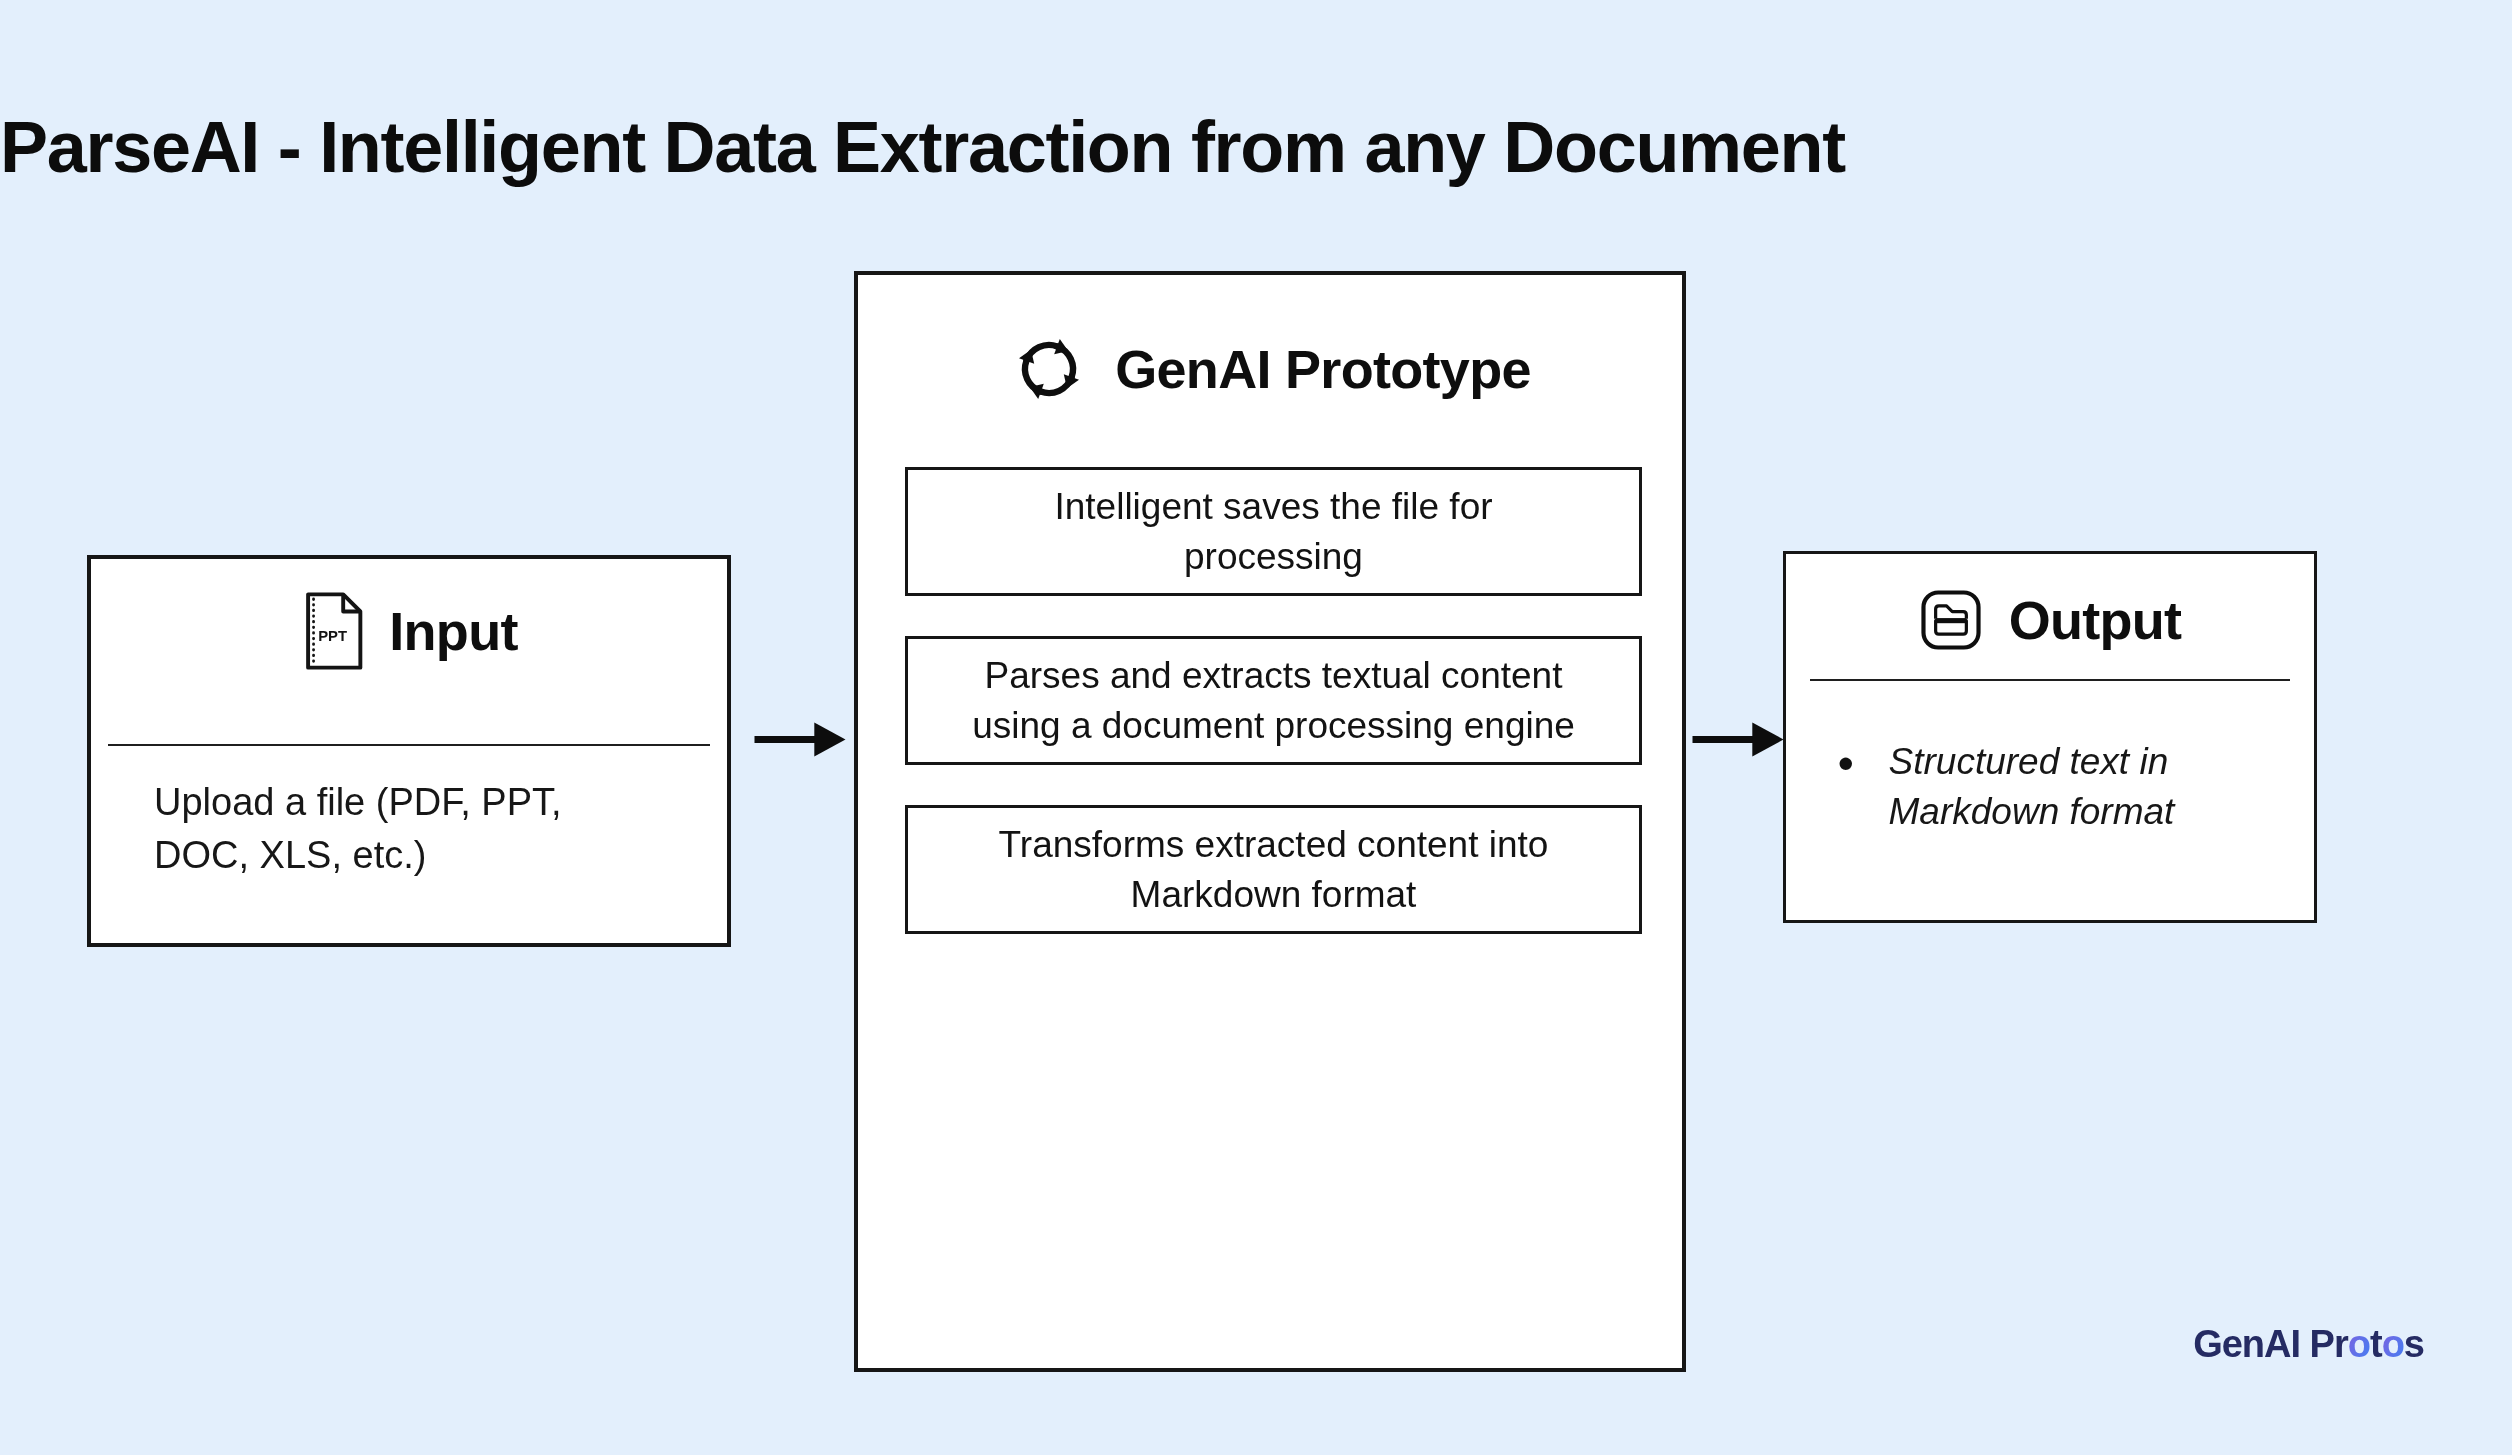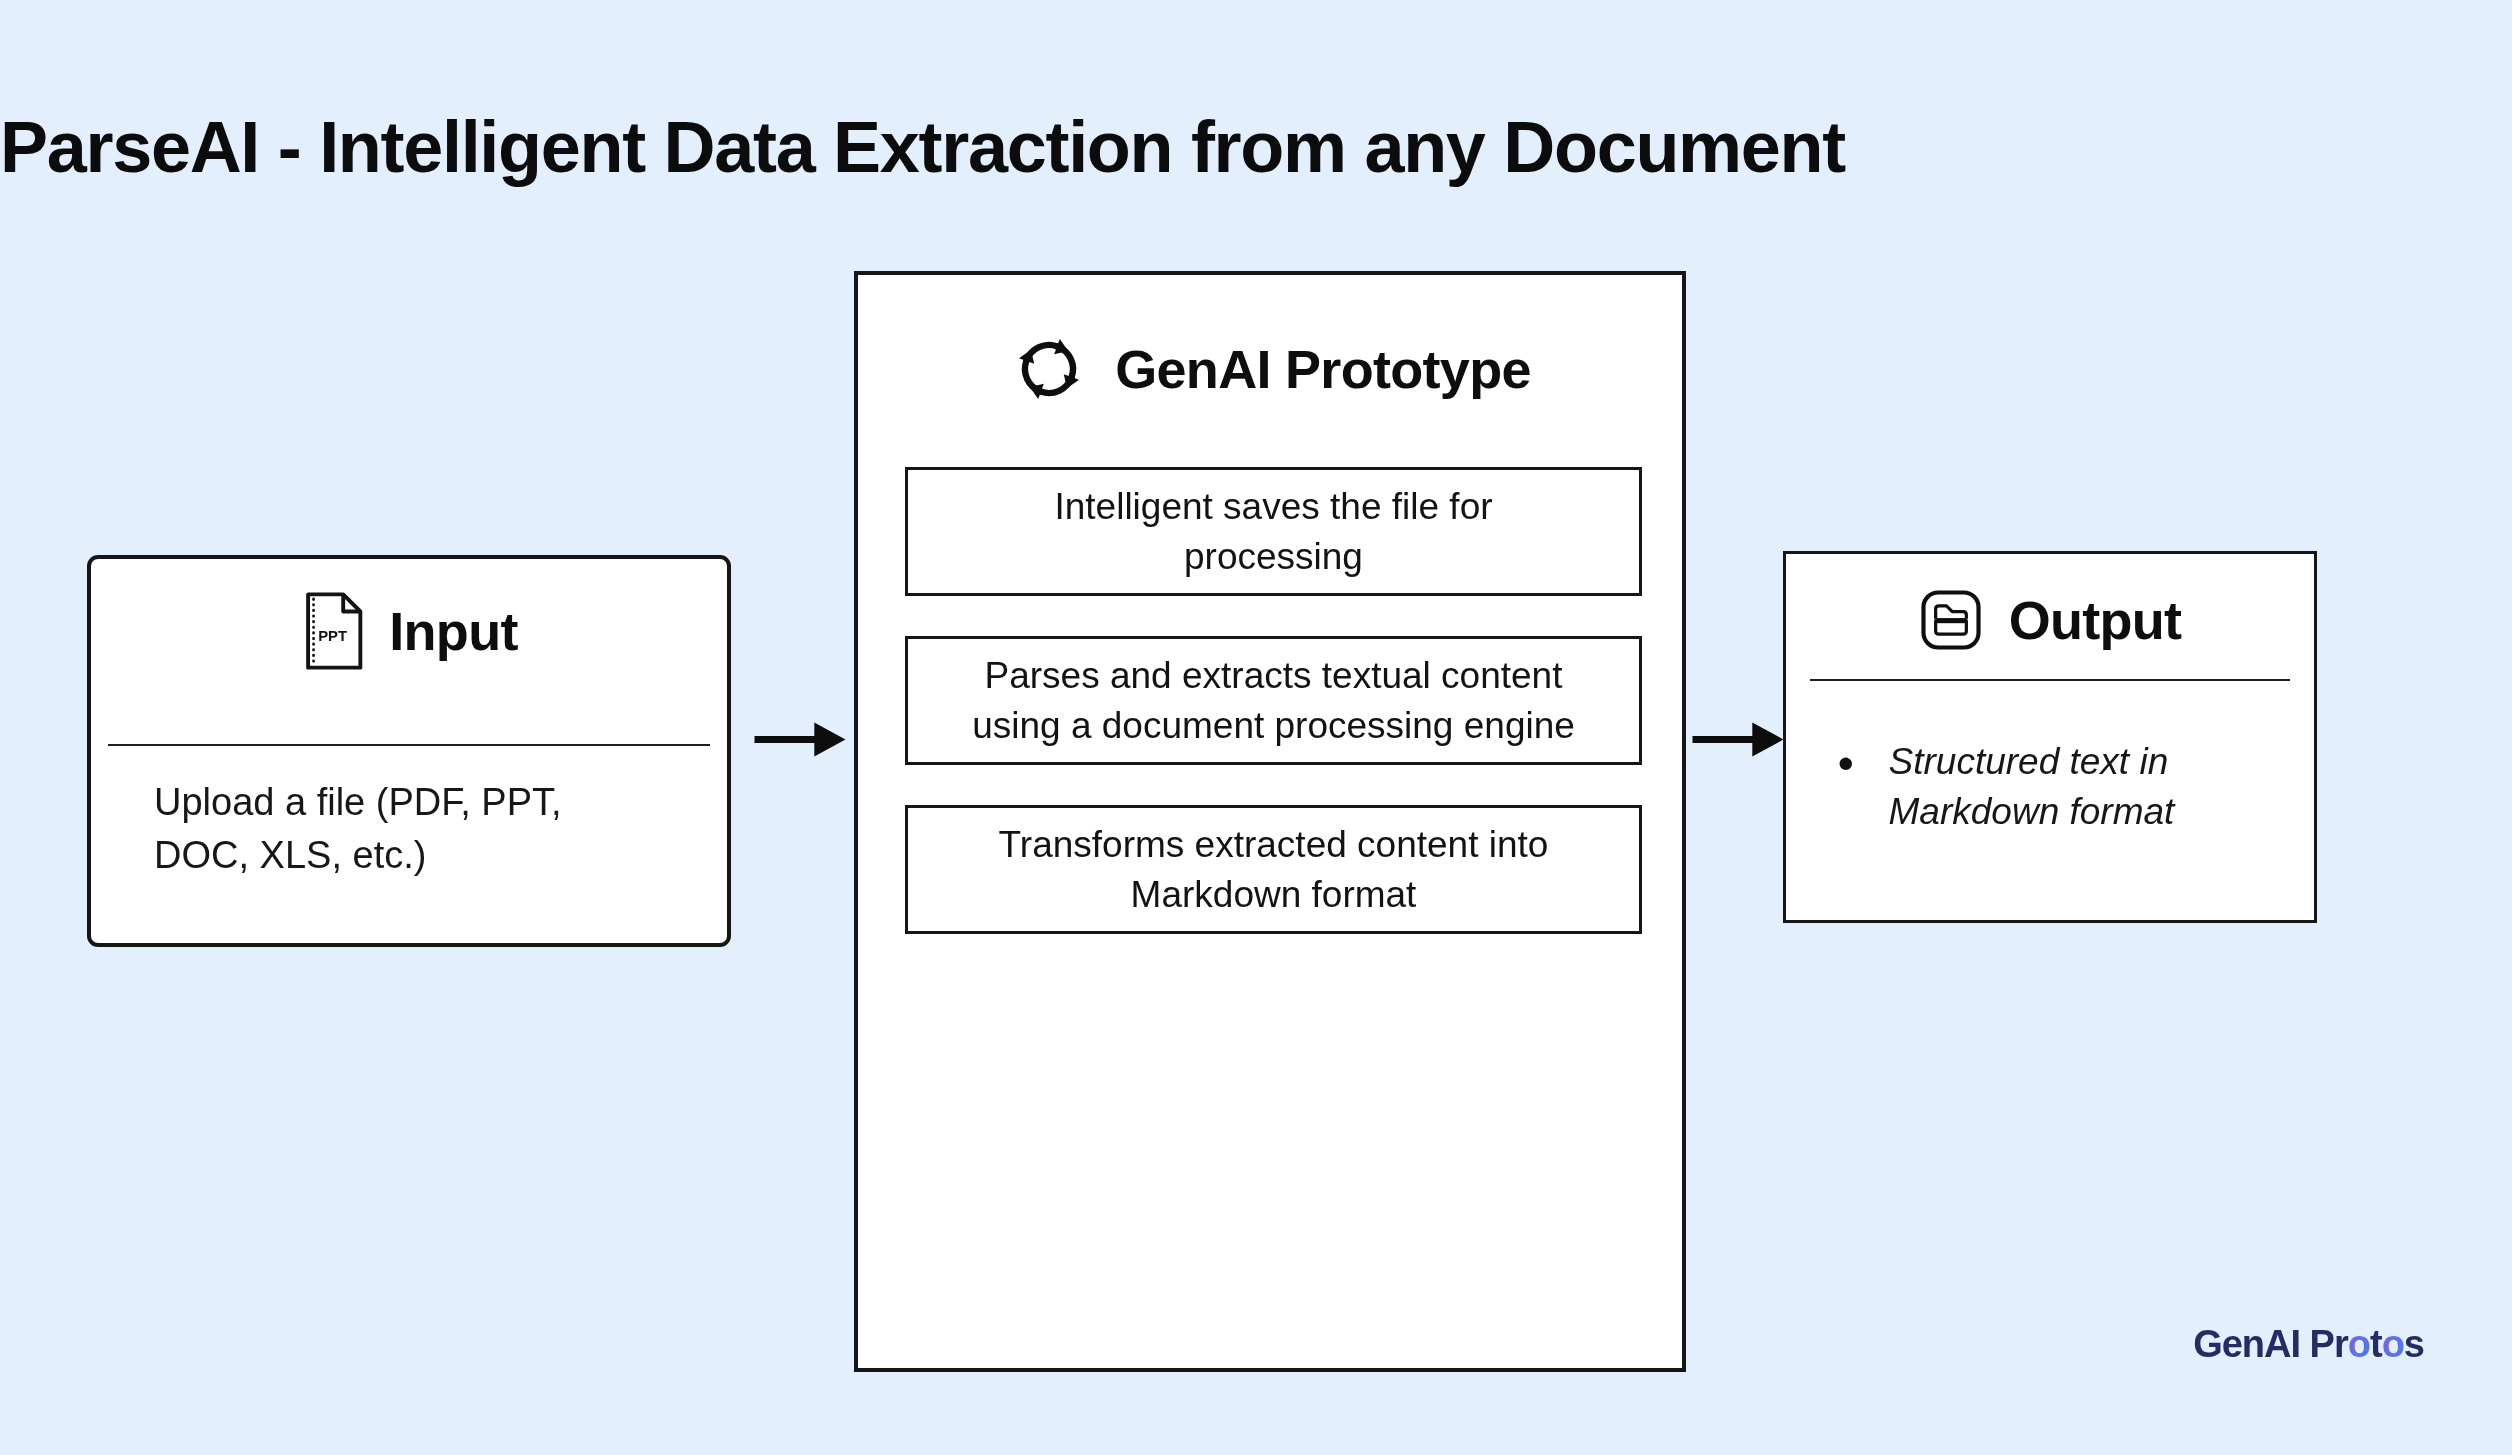--- a/index.html
+++ b/index.html
@@ -11,21 +11,21 @@
   }
   .title {
     position:absolute; top:106px; left:0; width:100%;
     text-align:left; font-size:72px; font-weight:700;
     letter-spacing:-1.3px; color:#0c0c0c;
   }
   .panel {
     position:absolute; background:#ffffff;
     border:4px solid #161616; box-sizing:border-box;
   }
-  #input-box  { left:87px;  top:555px; width:644px;  height:392px;border-radius:11px; }
+  #input-box  { left:87px;  top:555px; width:644px;  height:392px; }
   #process-box{ left:854px; top:271px; width:832px; height:1101px; }
   #output-box { left:1783px; top:551px; width:534px; height:372px; border-width:3.3px; }
 
   .box-header {
     position:absolute; left:0; right:0;
     display:flex; align-items:center; justify-content:center; gap:26px;
   }
   .box-heading { font-size:54px; font-weight:700; letter-spacing:-0.7px; color:#0e0e0e; }
   #input-box .box-header  { top:33px; }
   #process-box .box-header{ top:54px; }

